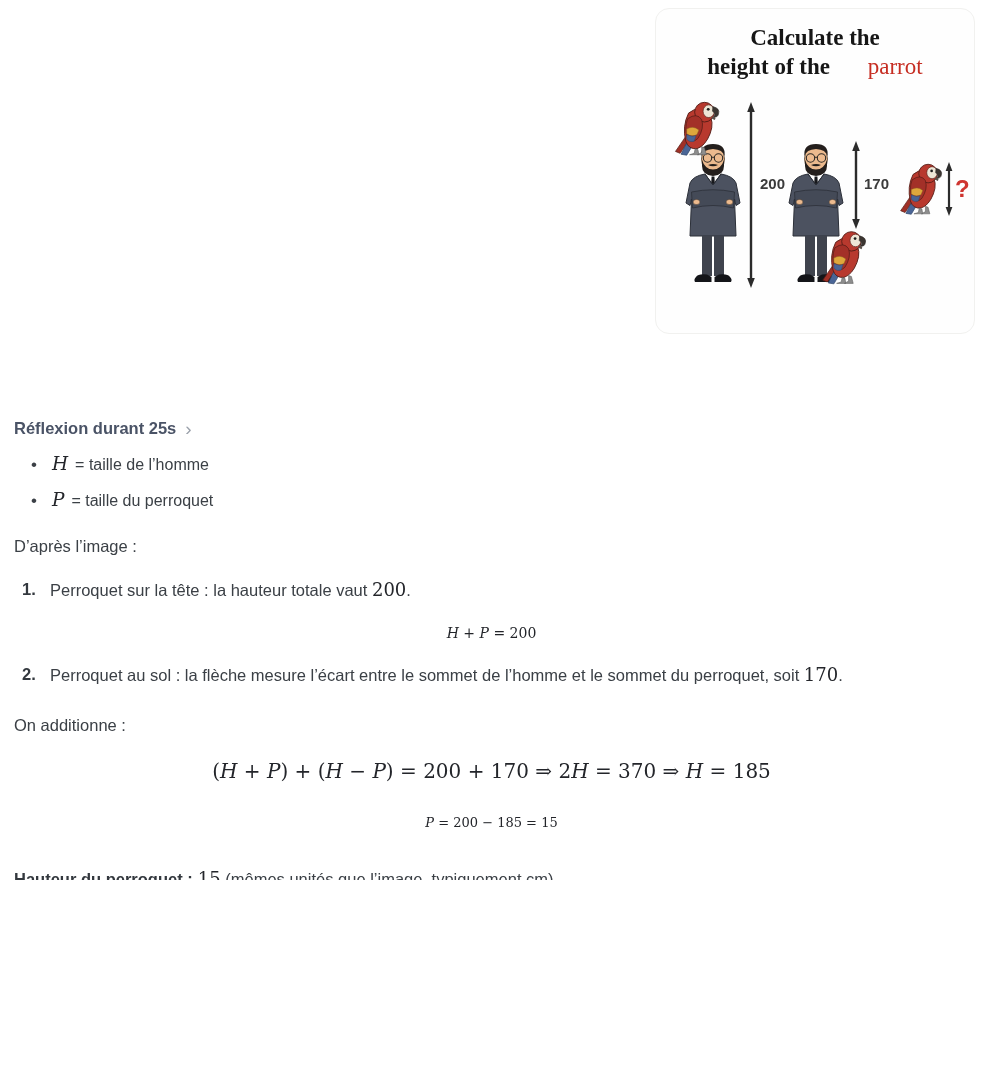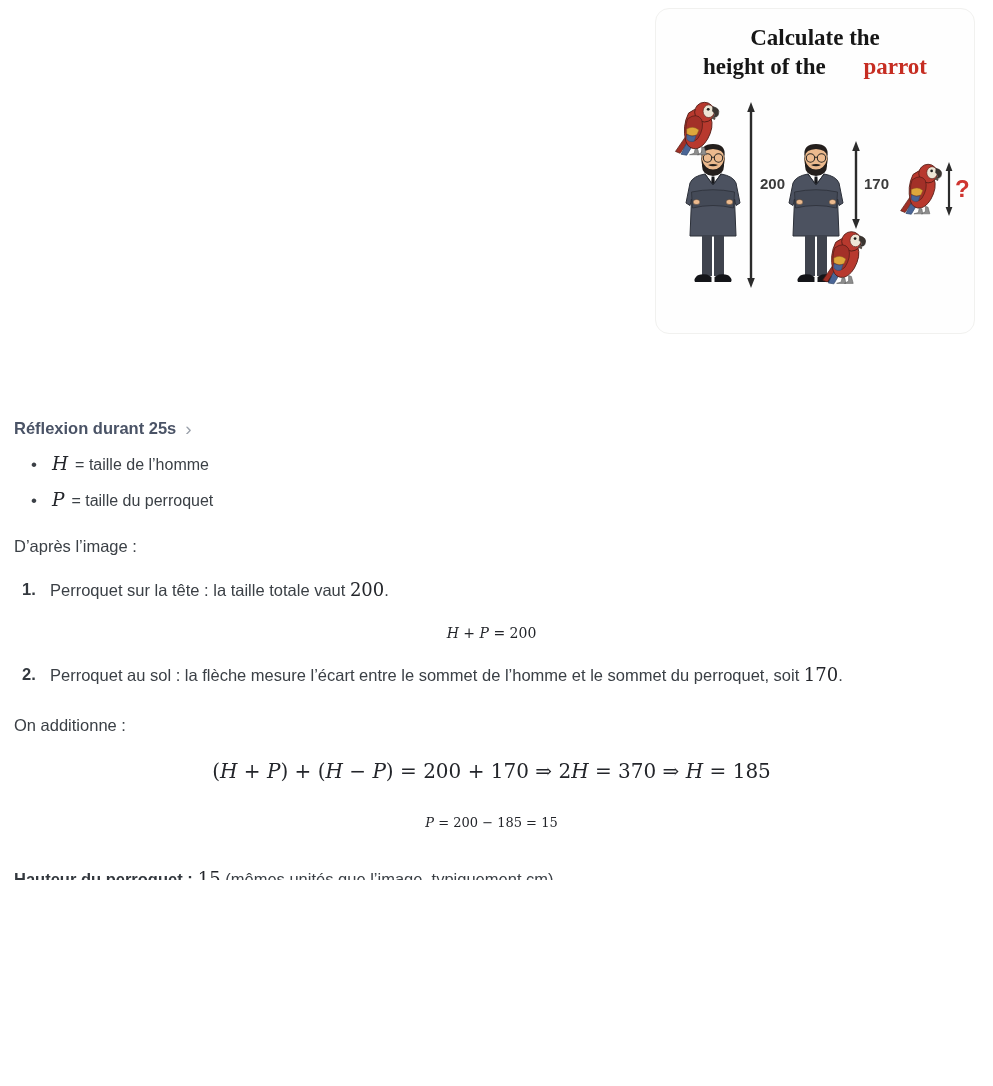--- a/index.html
+++ b/index.html
@@ -5,21 +5,21 @@
   html,body{margin:0;padding:0;background:#ffffff;}
   .page{width:993px;height:880px;overflow:hidden;background:#fff;
         font-family:"Liberation Sans",sans-serif;color:#3b4046;position:relative;}
 
   
   .user-row{display:flex;justify-content:flex-end;padding:8px 18px 0 0;}
   .image-card{width:320px;height:326px;background:#fefefe;border:1px solid #f1f1ef;
               border-radius:14px;box-sizing:border-box;overflow:hidden;cursor:pointer;}
   .card-title{margin-top:14px;text-align:center;font-family:"Liberation Serif",serif;
               font-weight:600;font-size:23px;line-height:29px;color:#161616;}
-  .card-title .hl{font-weight:700;margin-left:32px;}
+  .card-title .hl{font-weight:400;margin-left:32px;}
   .scene{display:block;margin:6px auto 0 auto;}
 
   
   .msg{padding:0 24px 0 14px;}
   .thinking{margin-top:85px;font-weight:700;font-size:16.5px;color:#4a5366;
             display:flex;align-items:center;gap:9px;cursor:pointer;width:max-content;}
   .thinking .chev{color:#9aa0aa;font-weight:400;font-size:19px;line-height:16px;}
 
   .para{margin:26px 0 0 0;font-size:16.5px;line-height:26px;}
   .para.tight{margin-top:19px;}
@@ -156,21 +156,21 @@
       <div class="def">
         <span class="mvar">P</span>
         <span>= taille du perroquet</span>
       </div>
     </div>
 
     <p class="para tight">D’après l’image :</p>
 
     <div class="step">
       <span class="num">1.</span>
-      <span><span>Perroquet sur la tête : la taille totale vaut </span><span class="imath">200</span><span>.</span></span>
+      <span><span>Perroquet sur la tête : la hauteur totale vaut </span><span class="imath">200</span><span>.</span></span>
     </div>
 
     <div class="eq"><i>H</i> + <i>P</i> = 200</div>
 
     <div class="step second">
       <span class="num">2.</span>
       <span><span>Perroquet au sol : la flèche mesure l’écart entre le sommet de l’homme et le sommet du perroquet, soit </span><span class="imath">170</span><span>.</span></span>
     </div>
 
 

